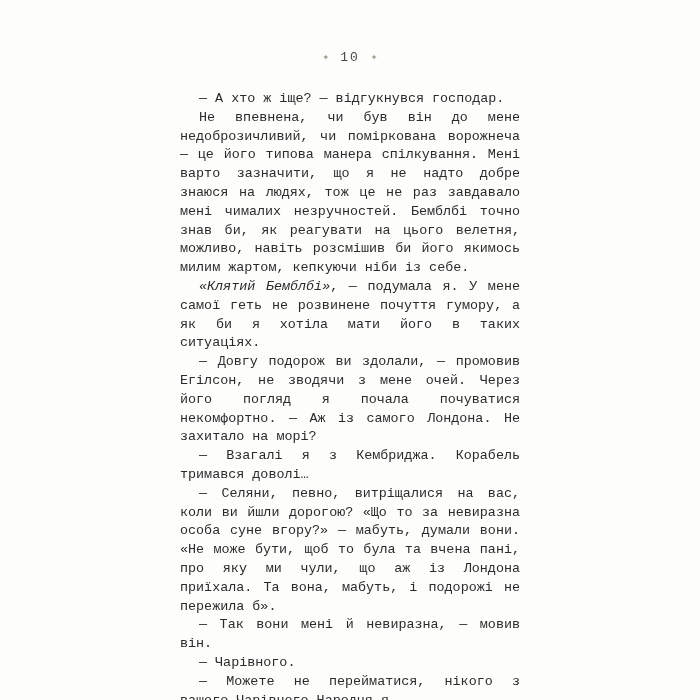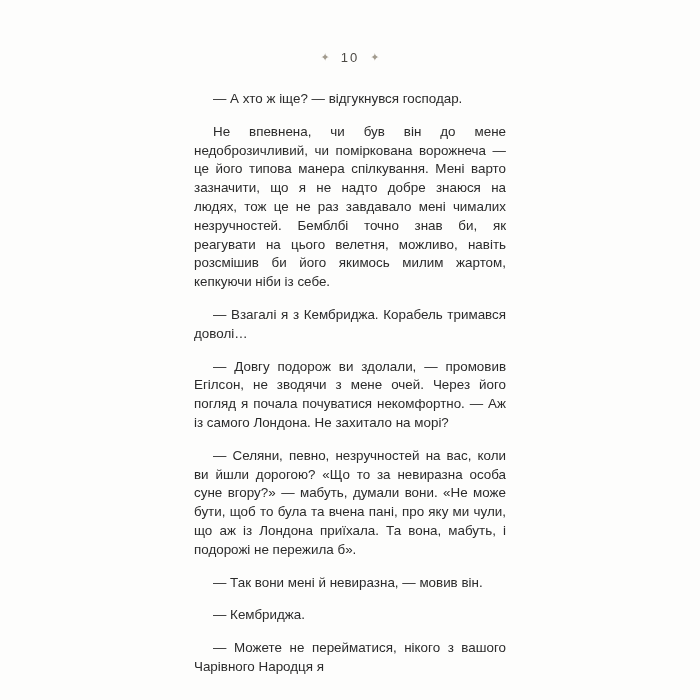--- a/index.html
+++ b/index.html
@@ -7,21 +7,21 @@
     padding: 0;
     background: #fdfdfc;
   }
   .page {
     position: relative;
     width: 560px;
     height: 700px;
     margin: 0 auto;
     background: #fdfdfc;
     color: #2b2b2b;
-    font-family: Liberation Sans, sans-serif;
+    font-family: Liberation Mono, monospace;
     overflow: hidden;
     box-sizing: border-box;
   }
   .page-header {
     padding-top: 48px;
     text-align: center;
     color: #6b665e;
     user-select: none;
   }
   .page-header .ornament {
@@ -40,41 +40,42 @@
   .text-block {
     width: 340px;
     margin: 24px auto 0 auto;
     font-size: 13.4px;
     line-height: 18.8px;
     text-align: justify;
     text-justify: inter-word;
     hyphens: auto;
   }
   .text-block p {
-    margin: 14px;
+    margin: 0;
     padding: 0;
     text-indent: 19px;
   }
   .em {
     font-style: italic;
   }
 </style>
 </head>
 <body>
 
 <div class="page">
 
   <header class="page-header">
     <span class="ornament">✦</span><span class="page-number">10</span><span class="ornament">✦</span>
   </header>
 
   <main class="text-block">
     <p>— А хто ж іще? — відгукнувся господар.</p>
     <p>Не впевнена, чи був він до мене недоброзичливий, чи поміркована ворожнеча — це його типова манера спілкування. Мені варто зазначити, що я не надто добре знаюся на людях, тож це не раз завдавало мені чималих незручностей. Бемблбі точно знав би, як реагувати на цього велетня, можливо, навіть розсмішив би його якимось милим жартом, кепкуючи ніби із себе.</p>
+    <p><span class="em">«Клятий Бемблбі»</span><span>, — подумала я. У мене самої геть не розвинене почуття гумору, а як би я хотіла мати його в таких ситуаціях.</span></p>
+    <p>— Довгу подорож ви здолали, — промовив Егілсон, не зводячи з мене очей. Через його погляд я почала почуватися некомфортно. — Аж із самого Лондона. Не захитало на морі?</p>
     <p>— Взагалі я з Кембриджа. Корабель тримався доволі…</p>
-    <p>— Довгу подорож ви здолали, — промовив Егілсон, не зводячи з мене очей. Через його погляд я почала почуватися некомфортно. — Аж із самого Лондона. Не захитало на морі?</p>
-    <p>— Селяни, певно, незручностей на вас, коли ви йшли дорогою? «Що то за невиразна особа суне вгору?» — мабуть, думали вони. «Не може бути, щоб то була та вчена пані, про яку ми чули, що аж із Лондона приїхала. Та вона, мабуть, і подорожі не пережила б».</p>
+    <p>— Селяни, певно, витріщалися на вас, коли ви йшли дорогою? «Що то за невиразна особа суне вгору?» — мабуть, думали вони. «Не може бути, щоб то була та вчена пані, про яку ми чули, що аж із Лондона приїхала. Та вона, мабуть, і подорожі не пережила б».</p>
     <p>— Так вони мені й невиразна, — мовив він.</p>
-    <p>— Кембриджа.</p>
+    <p>— Чарівного.</p>
     <p><span>— Можете не перейматися, нікого з вашого Чарівного Народця я </span></p>
   </main>
 
 </div>
 
 </body></html>

